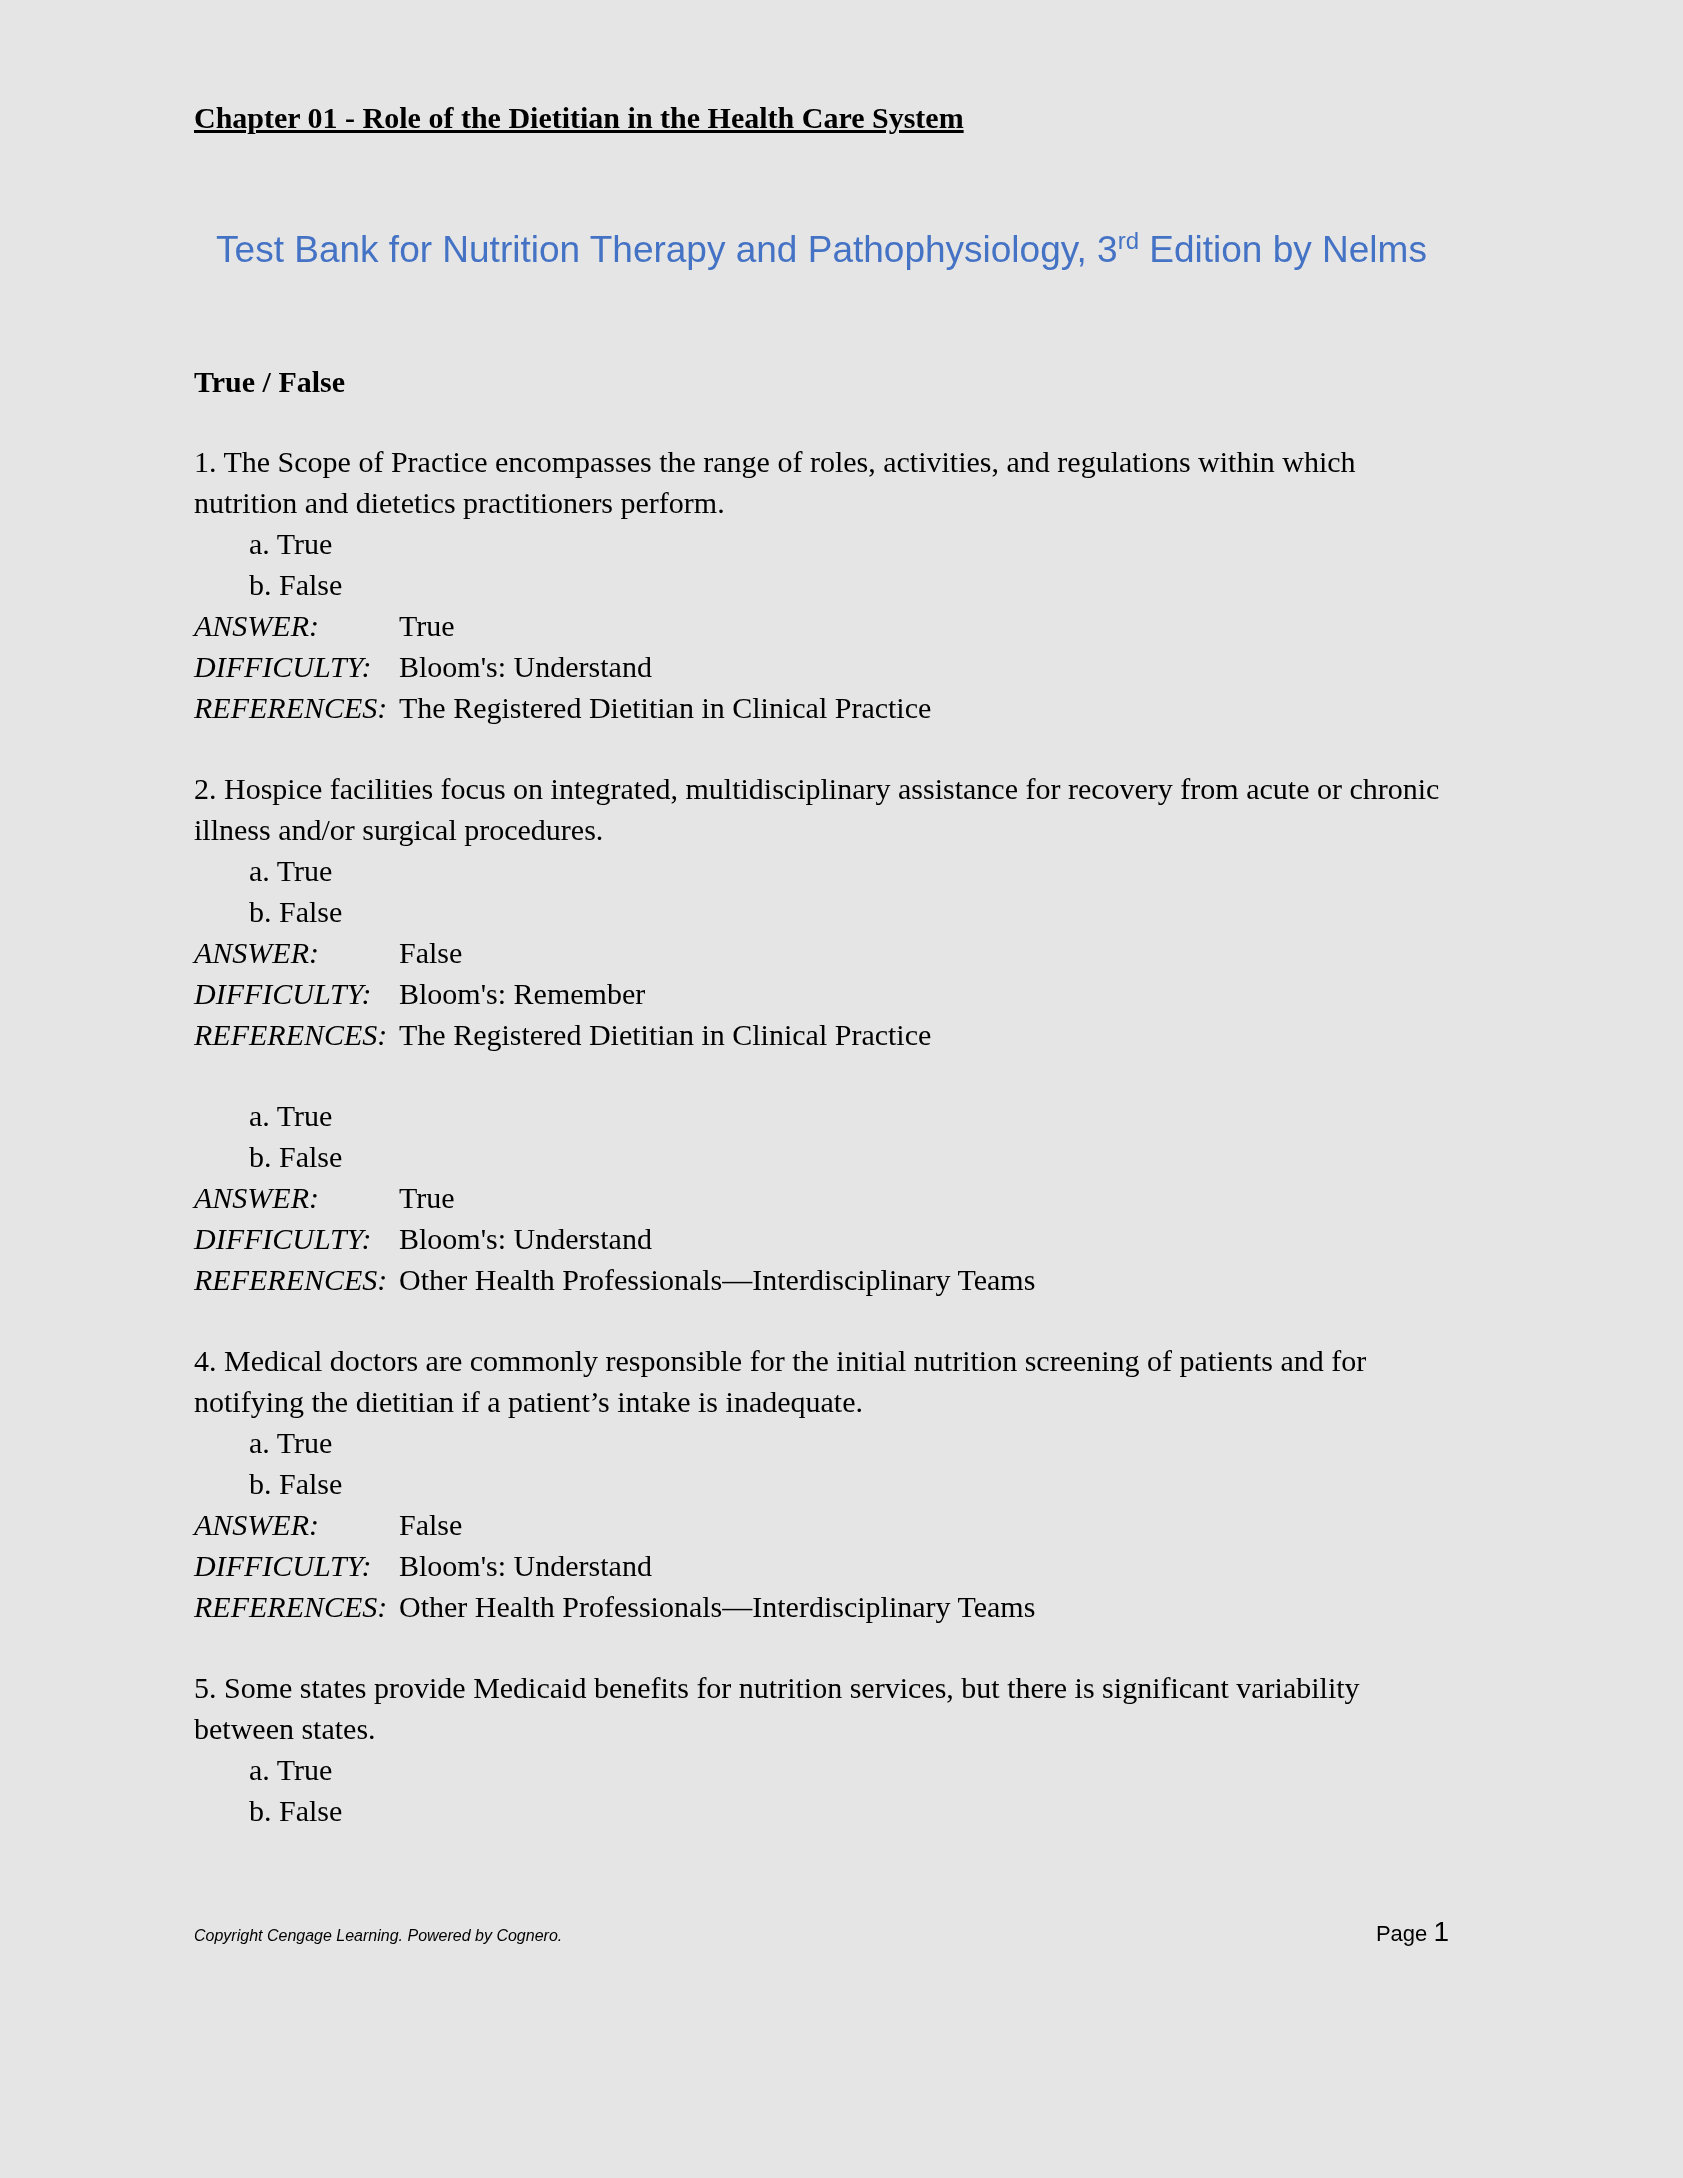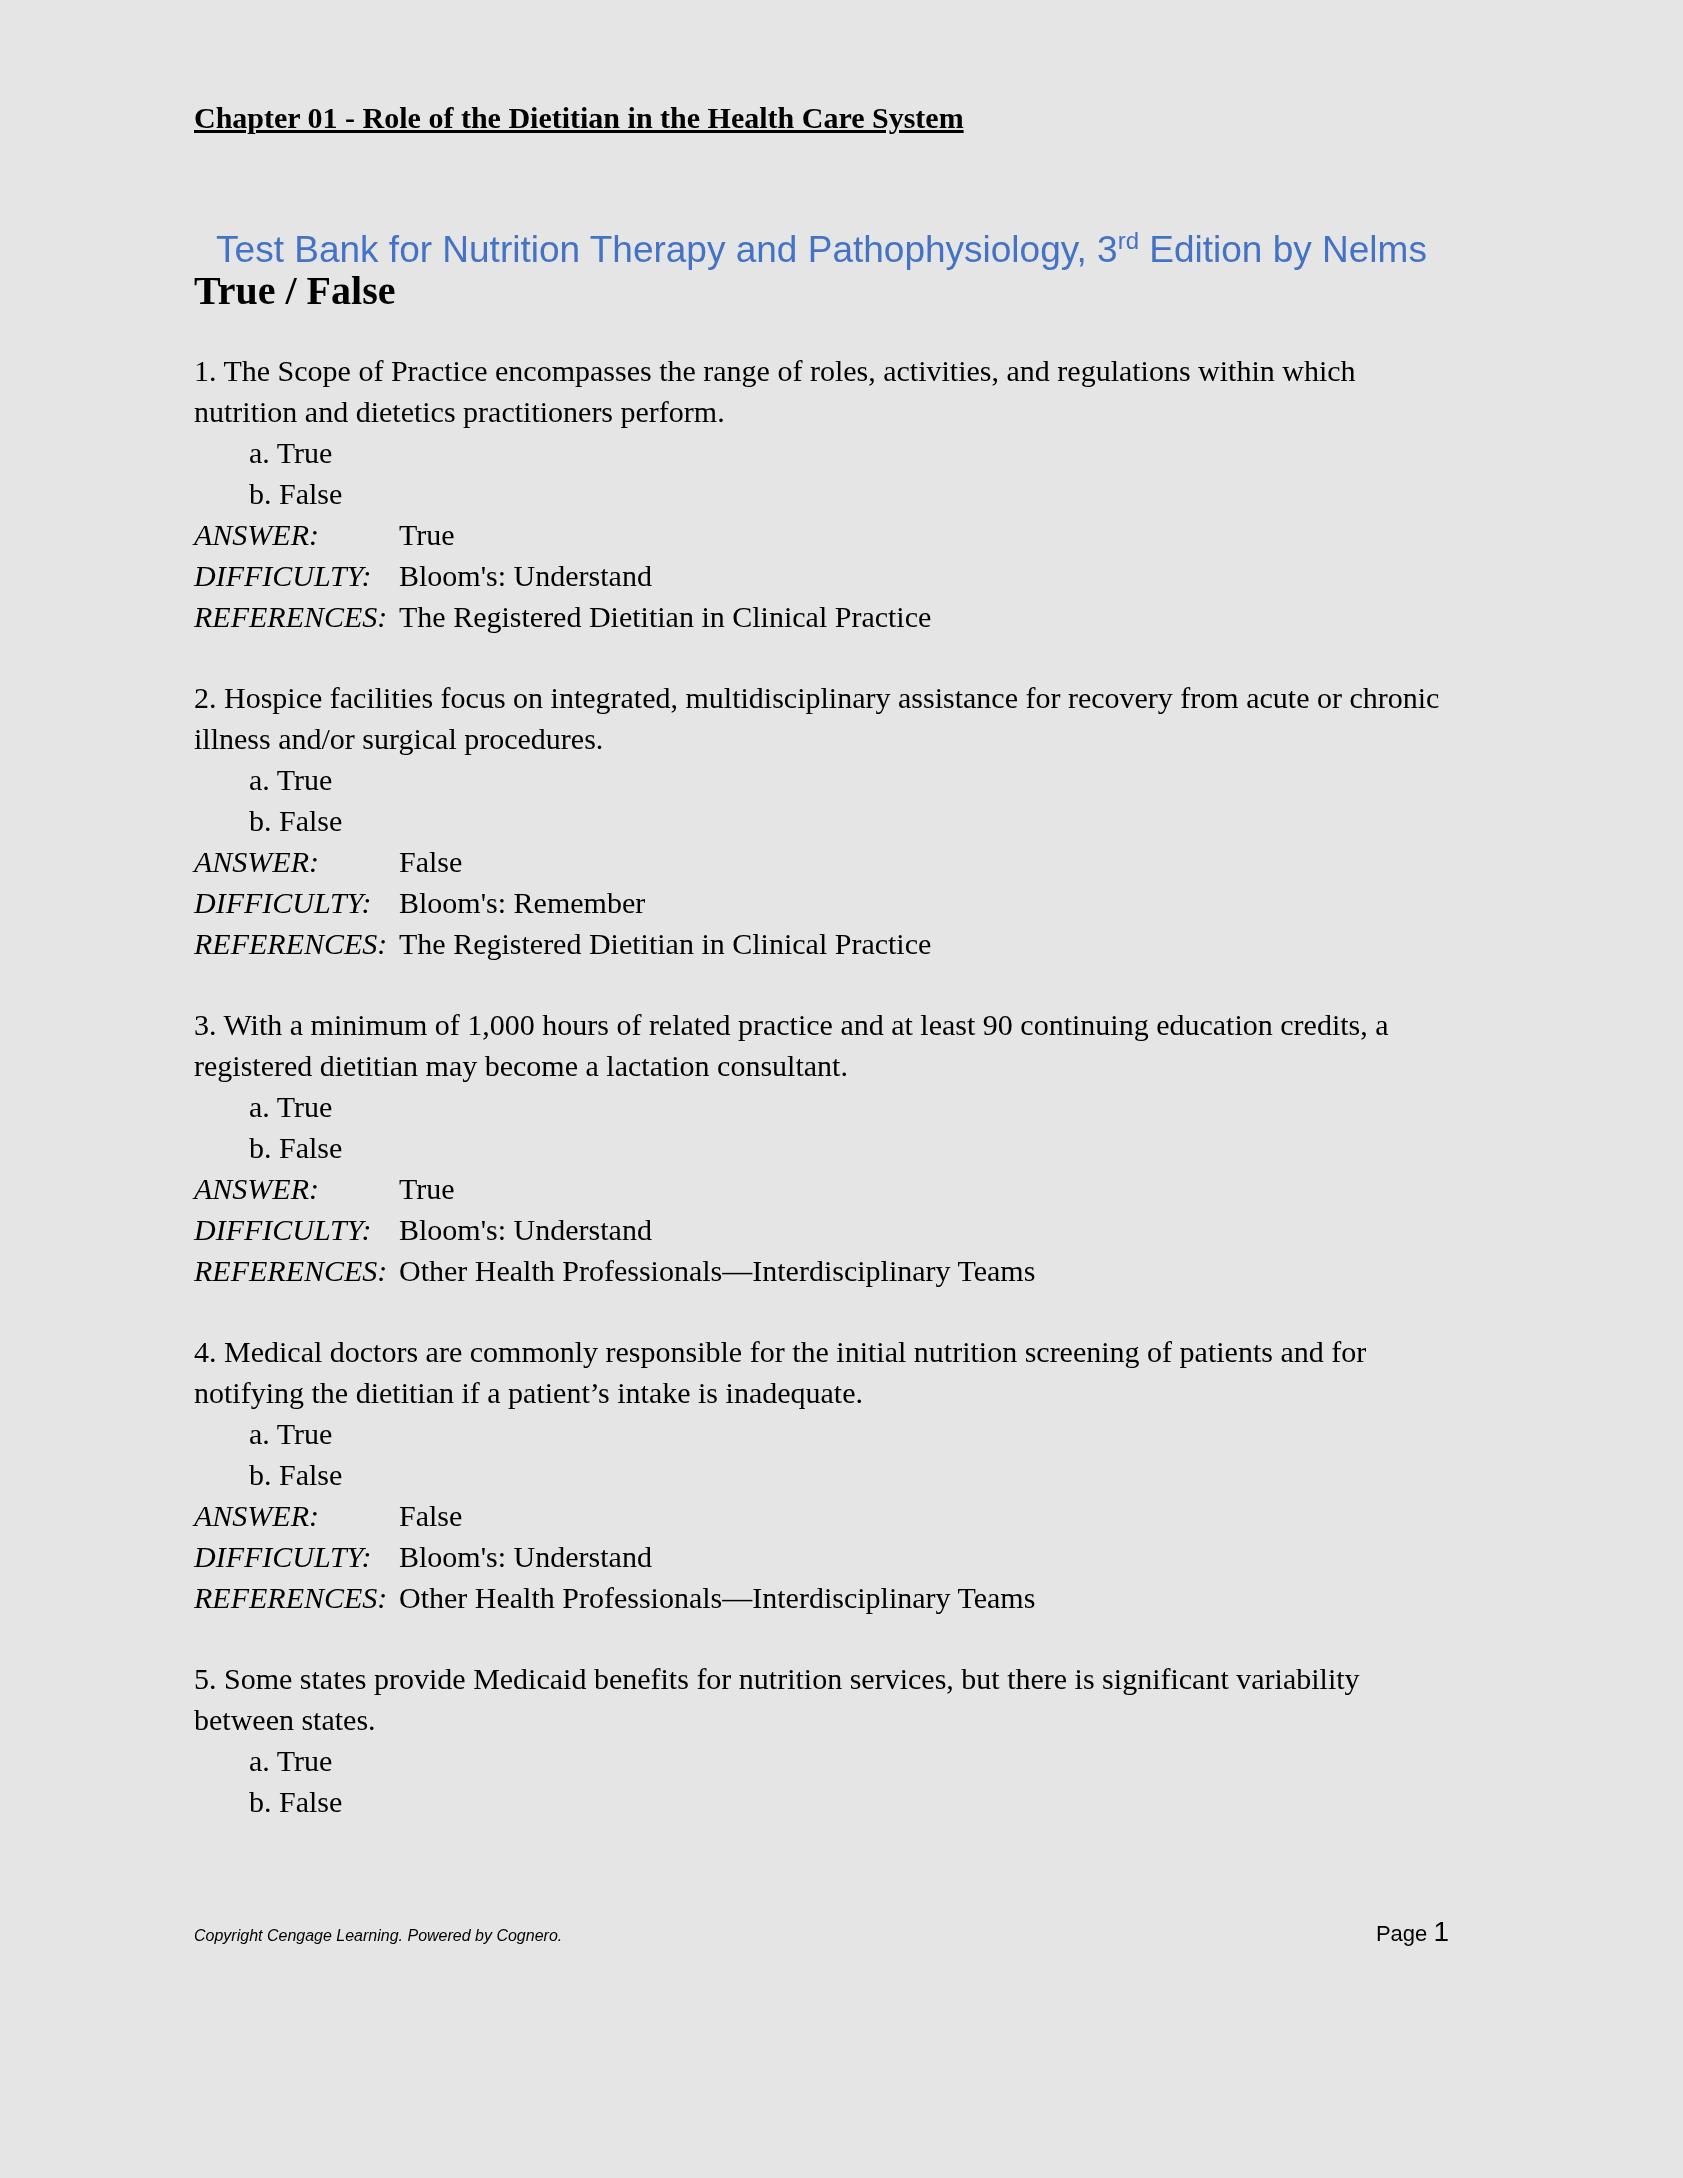--- a/index.html
+++ b/index.html
@@ -40,21 +40,22 @@
     color: #4472C4;
     font-size: 37px;
     line-height: 44px;
   }
   .doc-title sup {
     font-size: 24px;
     line-height: 0;
     text-align: center;
   }
   .section-heading {
-    font-size: 40px;
+    margin-top: 91px;
+    font-size: 30px;
     font-weight: bold;
     line-height: 38px;
   }
   .questions {
     margin-top: 22px;
   }
   .question {
     margin-top: 40px;
     font-size: 30px;
     line-height: 41px;
@@ -153,21 +154,20 @@
               <span class="meta-value">Bloom's: Remember</span>
             </div>
             <div class="meta-row">
               <span class="meta-label">REFERENCES:</span>
               <span class="meta-value">The Registered Dietitian in Clinical Practice</span>
             </div>
           </div>
   </div>
 
   <div class="question">
-    <p class="question-text">3. With a minimum of 1,000 hours of related practice and at least 90 continuing education credits, a registered dietitian may become a lactation consultant.</p>
     <div class="question-options">
             <div class="option">a. True</div>
             <div class="option">b. False</div>
           </div>
     <div class="question-meta">
             <div class="meta-row">
               <span class="meta-label">ANSWER:</span>
               <span class="meta-value">True</span>
             </div>
             <div class="meta-row">

